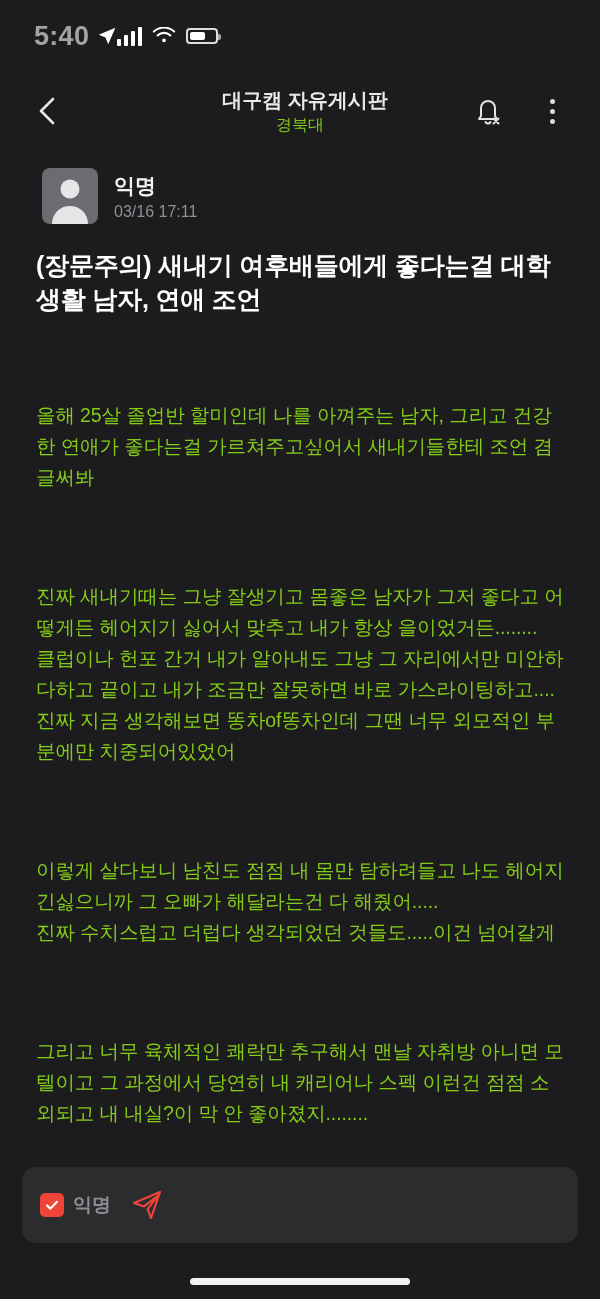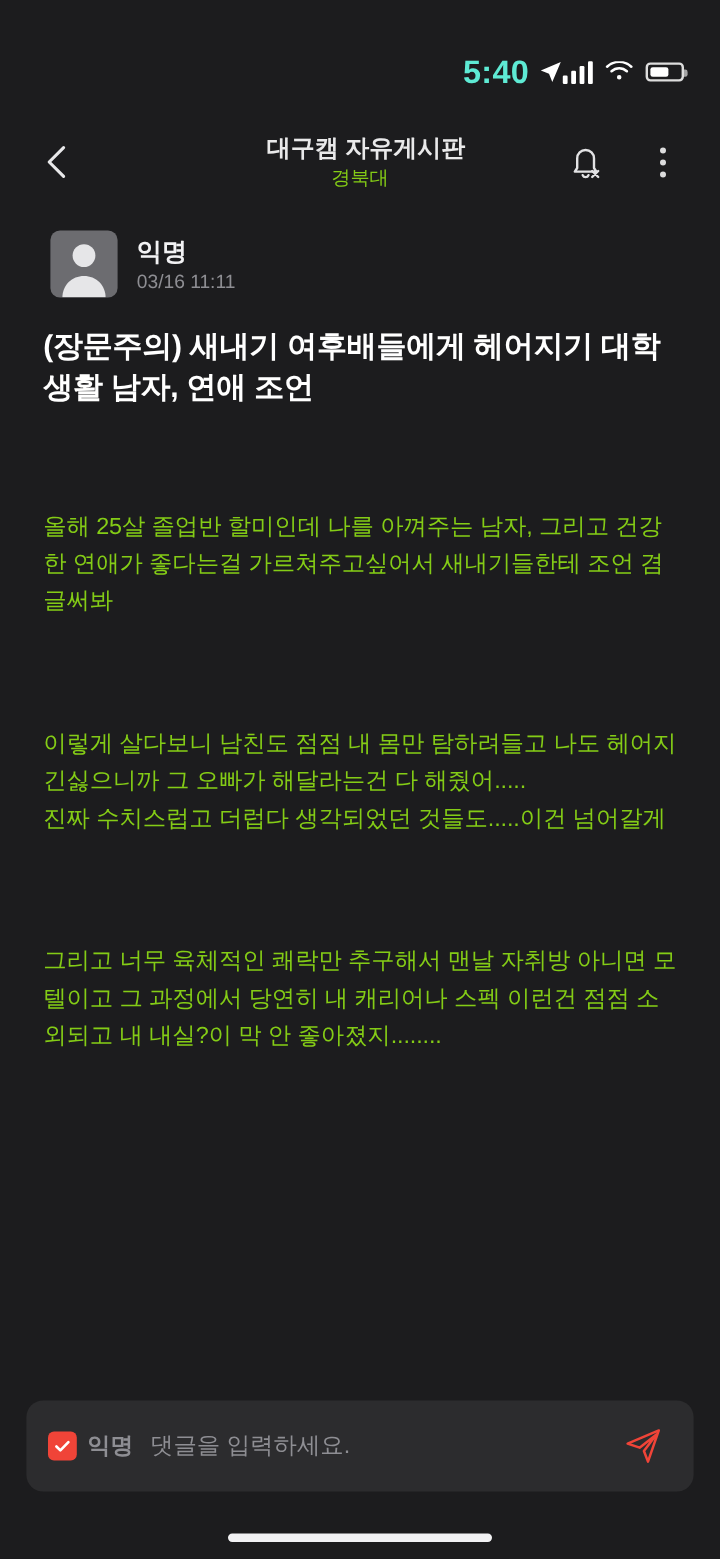--- a/index.html
+++ b/index.html
@@ -16,24 +16,23 @@
     display: flex;
     flex-direction: column;
   }
 
   
   .statusbar {
     height: 72px;
     flex: 0 0 72px;
     display: flex;
     align-items: center;
-    justify-content: flex-end;
+    justify-content: flex-start;
     padding: 0 30px 0 34px;
-    color: #5eead4;
-    margin-top: 24px;
+    color: #a3a3a3;
   }
   .status-left {
     display: flex;
     align-items: center;
     gap: 8px;
     font-size: 27px;
     font-weight: 600;
     letter-spacing: 0.3px;
   }
   .loc-arrow { width: 20px; height: 20px; display: block; }
@@ -295,49 +294,51 @@
 
     <div class="author-row">
       <div class="avatar">
         <svg width="56" height="56" viewBox="0 0 56 56">
           <circle cx="28" cy="21" r="9.5" fill="#e6e6e8"></circle>
           <path d="M10 56c0-10.5 8-18 18-18s18 7.5 18 18z" fill="#e6e6e8"></path>
         </svg>
       </div>
       <div class="author-meta">
         <div class="author-name">익명</div>
-        <div class="author-time">03/16 11:11</div>
-      </div>
-    </div>
-
-    <div class="post-title">(장문주의) 새내기 여후배들에게 헤어지기 대학생활 남자, 연애 조언</div>
+        <div class="author-time">03/16 17:11</div>
+      </div>
+    </div>
+
+    <div class="post-title">(장문주의) 새내기 여후배들에게 좋다는걸 대학생활 남자, 연애 조언</div>
 
     <div class="post-body">
       <p>올해 25살 졸업반 할미인데 나를 아껴주는 남자, 그리고 건강한 연애가 좋다는걸 가르쳐주고싶어서 새내기들한테 조언 겸 글써봐</p>
+      <p>진짜 새내기때는 그냥 잘생기고 몸좋은 남자가 그저 좋다고 어떻게든 헤어지기 싫어서 맞추고 내가 항상 을이었거든........
+클럽이나 헌포 간거 내가 알아내도 그냥 그 자리에서만 미안하다하고 끝이고 내가 조금만 잘못하면 바로 가스라이팅하고....
+진짜 지금 생각해보면 똥차of똥차인데 그땐 너무 외모적인 부분에만 치중되어있었어</p>
       <p>이렇게 살다보니 남친도 점점 내 몸만 탐하려들고 나도 헤어지긴싫으니까 그 오빠가 해달라는건 다 해줬어.....
 진짜 수치스럽고 더럽다 생각되었던 것들도.....이건 넘어갈게</p>
       <p>그리고 너무 육체적인 쾌락만 추구해서 맨날 자취방 아니면 모텔이고 그 과정에서 당연히 내 캐리어나 스펙 이런건 점점 소외되고 내 내실?이 막 안 좋아졌지........</p>
       
       
     </div>
 
     <div class="fade"></div>
   </div>
 
   <div class="commentbar">
     <div class="comment-inner">
       <div class="anon-toggle">
         <span class="checkbox">
           <svg width="16" height="16" viewBox="0 0 16 16">
             <path d="M3 8.4 6.3 11.7 13 4.8" stroke="#ffffff" stroke-width="2.2" fill="none" stroke-linecap="round" stroke-linejoin="round"></path>
           </svg>
         </span>
         <span class="anon-label">익명</span>
       </div>
-      <input class="comment-input" type="text" placeholder="댓글을 입력하세요." style="">
       <div class="send-btn">
         <svg width="34" height="34" viewBox="0 0 34 34">
           <path d="M30 4 4 15l10 3.4L28 7.5 17.6 21.2 21 30z" stroke="#f04438" stroke-width="2.1" fill="none" stroke-linejoin="round"></path>
         </svg>
       </div>
     </div>
   </div>
 
   <div class="home-bar-wrap">
     <div class="home-bar"></div>

